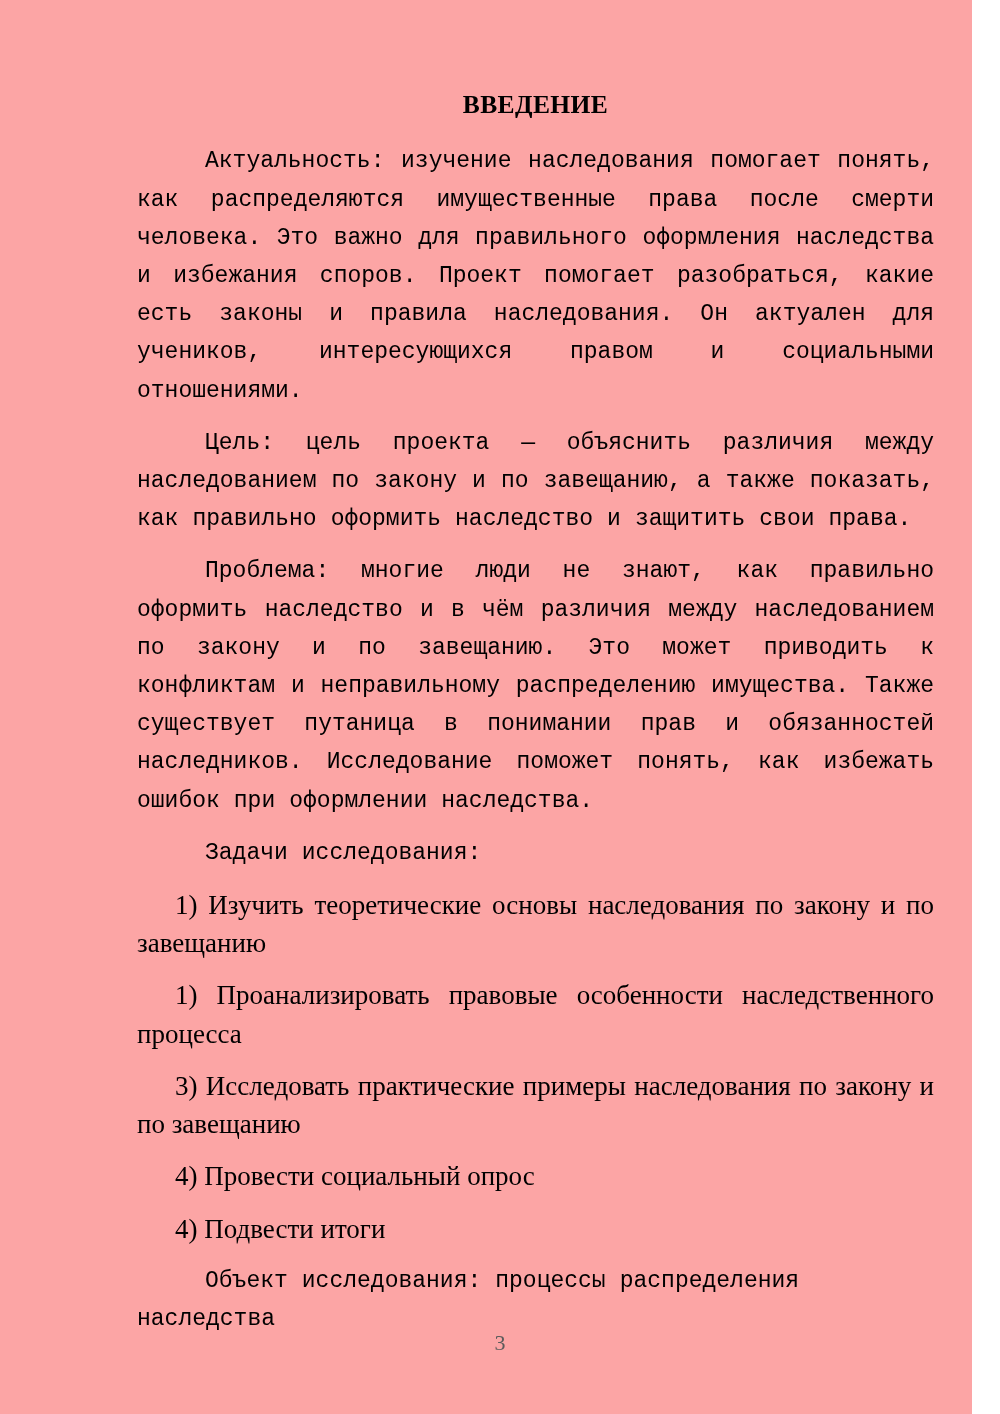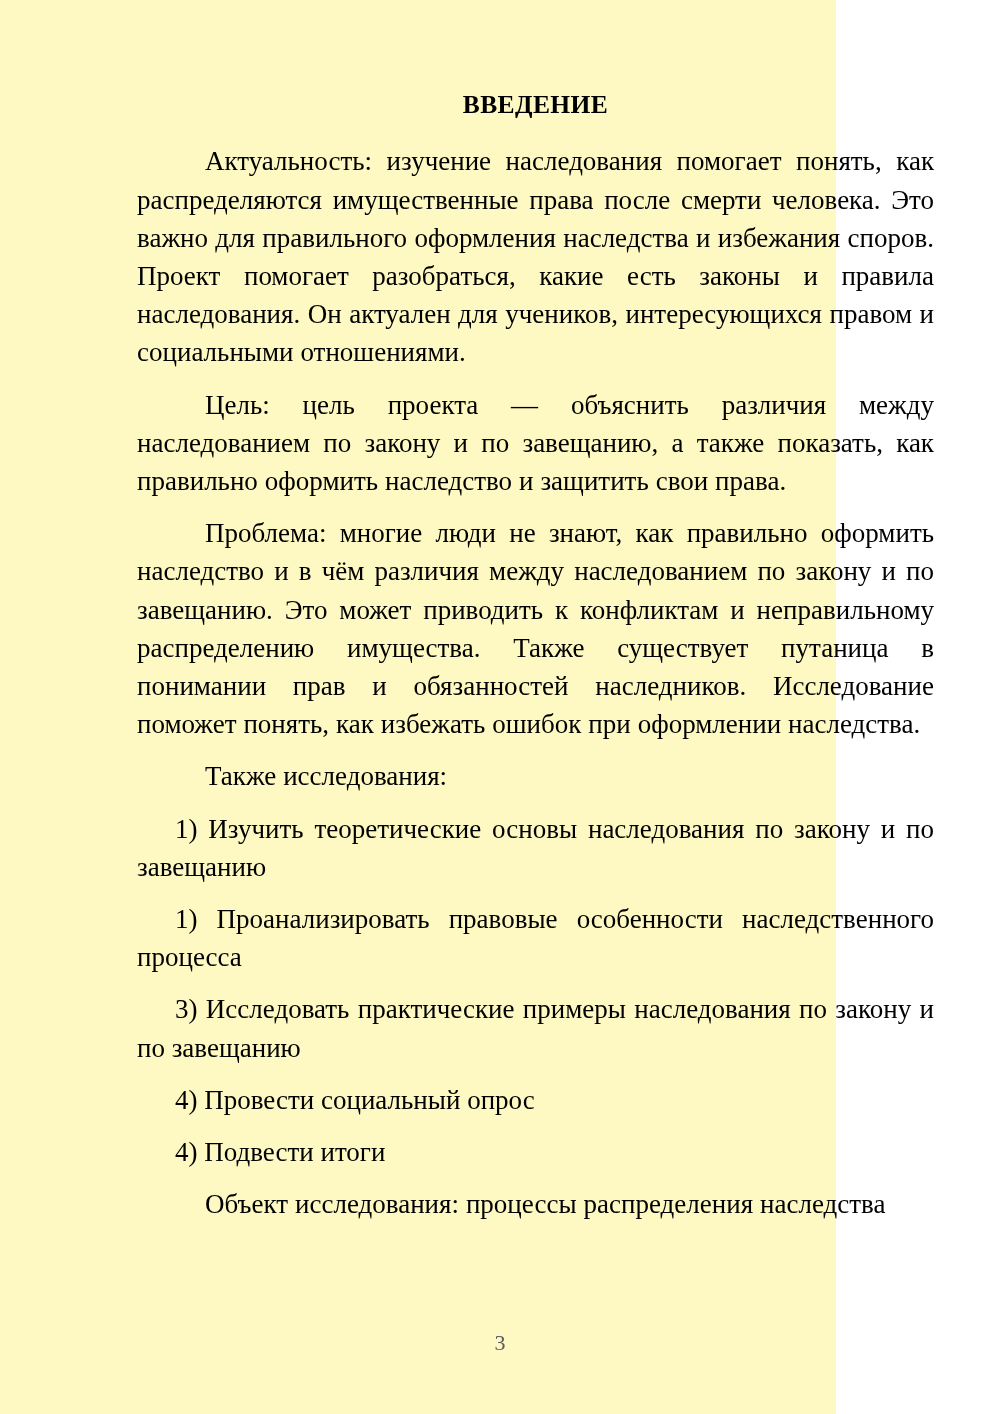--- a/index.html
+++ b/index.html
@@ -14,51 +14,52 @@
     position: relative;
     font-family: "Liberation Serif", "DejaVu Serif", serif;
     color: #000000;
     overflow: hidden;
   }
 
   .page {
     position: absolute;
     left: 0;
     top: 0;
-    width: 836px;
+    width: 972px;
     height: 1414px;
-    background: #fef9c3;
+    background: #fca5a5;
   }
 
   .content {
     position: absolute;
     left: 137px;
     top: 88px;
     width: 797px;
   }
 
   .doc-title {
     font-size: 25.5px;
     font-weight: bold;
     text-align: center;
     letter-spacing: 0.4px;
     margin: 0 0 20px 0;
     line-height: 1.35;
   }
 
   .para {
-    font-size: 27px;
+    font-size: 23px;
     line-height: 38.2px;
     text-align: justify;
     text-justify: inter-word;
     margin: 0 0 0 0;
     padding: 0;
     text-indent: 68px;
     hyphens: none;
     word-spacing: 0.2px;
+    font-family: Liberation Mono, monospace;
   }
 
   .para.spaced {
     margin-top: 14px;
   }
 
   
   .task {
     font-size: 27px;
     line-height: 38.2px;
@@ -97,21 +98,21 @@
   <div class="content">
 
     <h1 class="doc-title">ВВЕДЕНИЕ</h1>
 
     <p class="para spaced">Актуальность: изучение наследования помогает понять, как распределяются имущественные права после смерти человека. Это важно для правильного оформления наследства и избежания споров. Проект помогает разобраться, какие есть законы и правила наследования. Он актуален для учеников, интересующихся правом и социальными отношениями.</p>
 
     <p class="para spaced">Цель: цель проекта — объяснить различия между наследованием по закону и по завещанию, а также показать, как правильно оформить наследство и защитить свои права.</p>
 
     <p class="para spaced">Проблема: многие люди не знают, как правильно оформить наследство и в чём различия между наследованием по закону и по завещанию. Это может приводить к конфликтам и неправильному распределению имущества. Также существует путаница в понимании прав и обязанностей наследников. Исследование поможет понять, как избежать ошибок при оформлении наследства.</p>
 
-    <p class="para spaced short">Также исследования:</p>
+    <p class="para spaced short">Задачи исследования:</p>
 
     <p class="task spaced">1)  Изучить теоретические основы наследования по закону и по завещанию</p>
 
     <p class="task spaced">1)    Проанализировать правовые особенности наследственного процесса</p>
 
     <p class="task spaced">3) Исследовать практические примеры наследования по закону и по завещанию</p>
 
     <p class="task spaced short">4) Провести социальный опрос</p>
 
     <p class="task spaced short">4) Подвести итоги</p>

